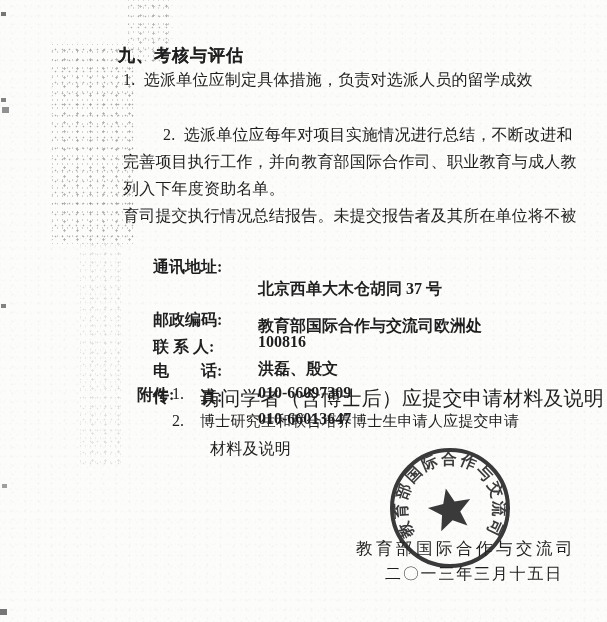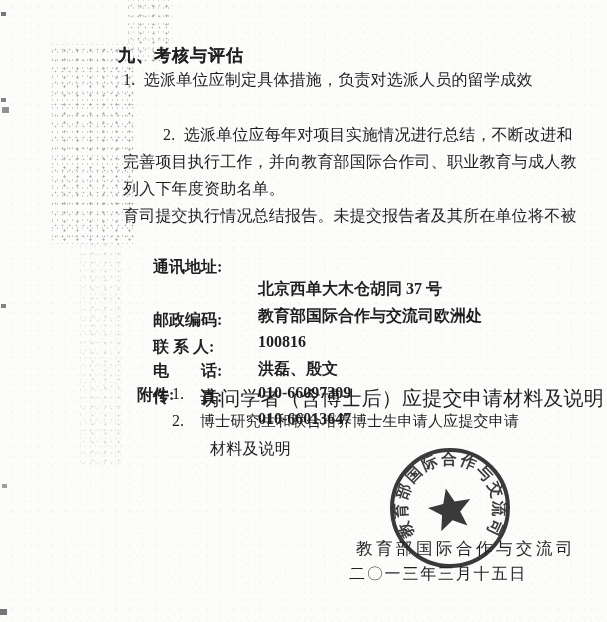--- a/index.html
+++ b/index.html
@@ -52,21 +52,21 @@
   .att-num1{position:absolute;left:172px;top:385px;font-size:16px;}
   .att-text1{position:absolute;left:200px;top:385px;font-size:20px;letter-spacing:.2px;white-space:pre;}
   .att-num2{position:absolute;left:172px;top:412px;font-size:16px;}
   .att-text2{position:absolute;left:200px;top:412px;font-size:15px;letter-spacing:.2px;white-space:pre;}
   .att-wrap2{position:absolute;left:210px;top:439px;font-size:16px;letter-spacing:.2px;text-align:right;}
   .signature{
     position:absolute;left:356px;top:538px;
     font-size:16.5px;letter-spacing:3.5px;white-space:pre;
   }
   .docdate{
-    position:absolute;left:349px;top:564px;
+    position:absolute;left:385px;top:564px;
     font-size:16px;letter-spacing:1.8px;white-space:pre;
   }
   .seal{
     position:absolute;left:368px;top:426px;width:164px;height:164px;
     opacity:.9;
   }
   body, .page *{text-rendering:optimizeLegibility;}
 </style>
 </head>
 <body>
@@ -89,21 +89,21 @@
     <div class="line indent">2.  选派单位应每年对项目实施情况进行总结，不断改进和</div>
     <div class="line">完善项目执行工作，并向教育部国际合作司、职业教育与成人教</div>
     <div class="line">列入下年度资助名单。</div>
     <div class="line">育司提交执行情况总结报告。未提交报告者及其所在单位将不被</div>
   </div>
 
   <div class="contact-row" style="top:234px">
     <span class="clabel">通讯地址:</span>
     <span class="cvalue">北京西单大木仓胡同 37 号</span>
   </div>
-  <div class="contact-row" style="top:261px">
+  <div class="contact-row" style="top:271px">
     <span class="clabel"></span>
     <span class="cvalue">教育部国际合作与交流司欧洲处</span>
   </div>
   <div class="contact-row" style="top:287px">
     <span class="clabel">邮政编码:</span>
     <span class="cvalue">100816</span>
   </div>
   <div class="contact-row" style="top:314px">
     <span class="clabel">联 系 人:</span>
     <span class="cvalue">洪磊、殷文</span>

